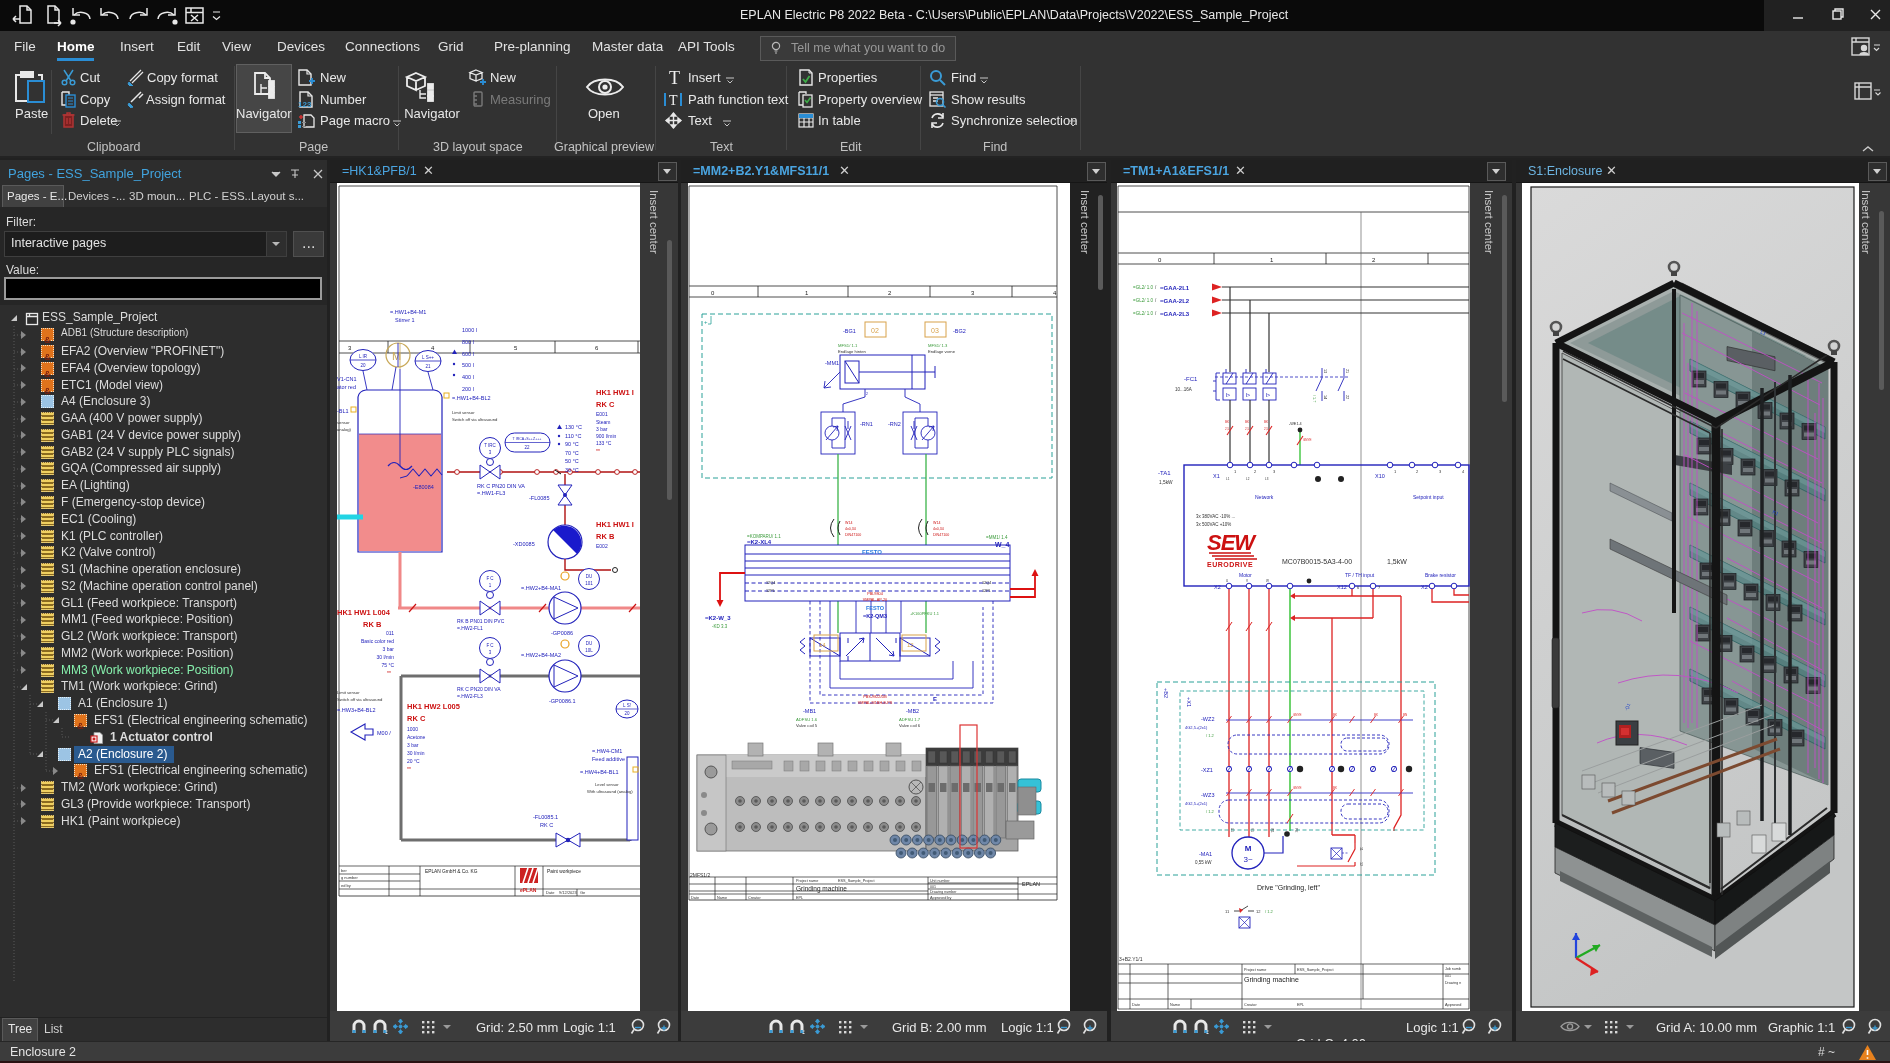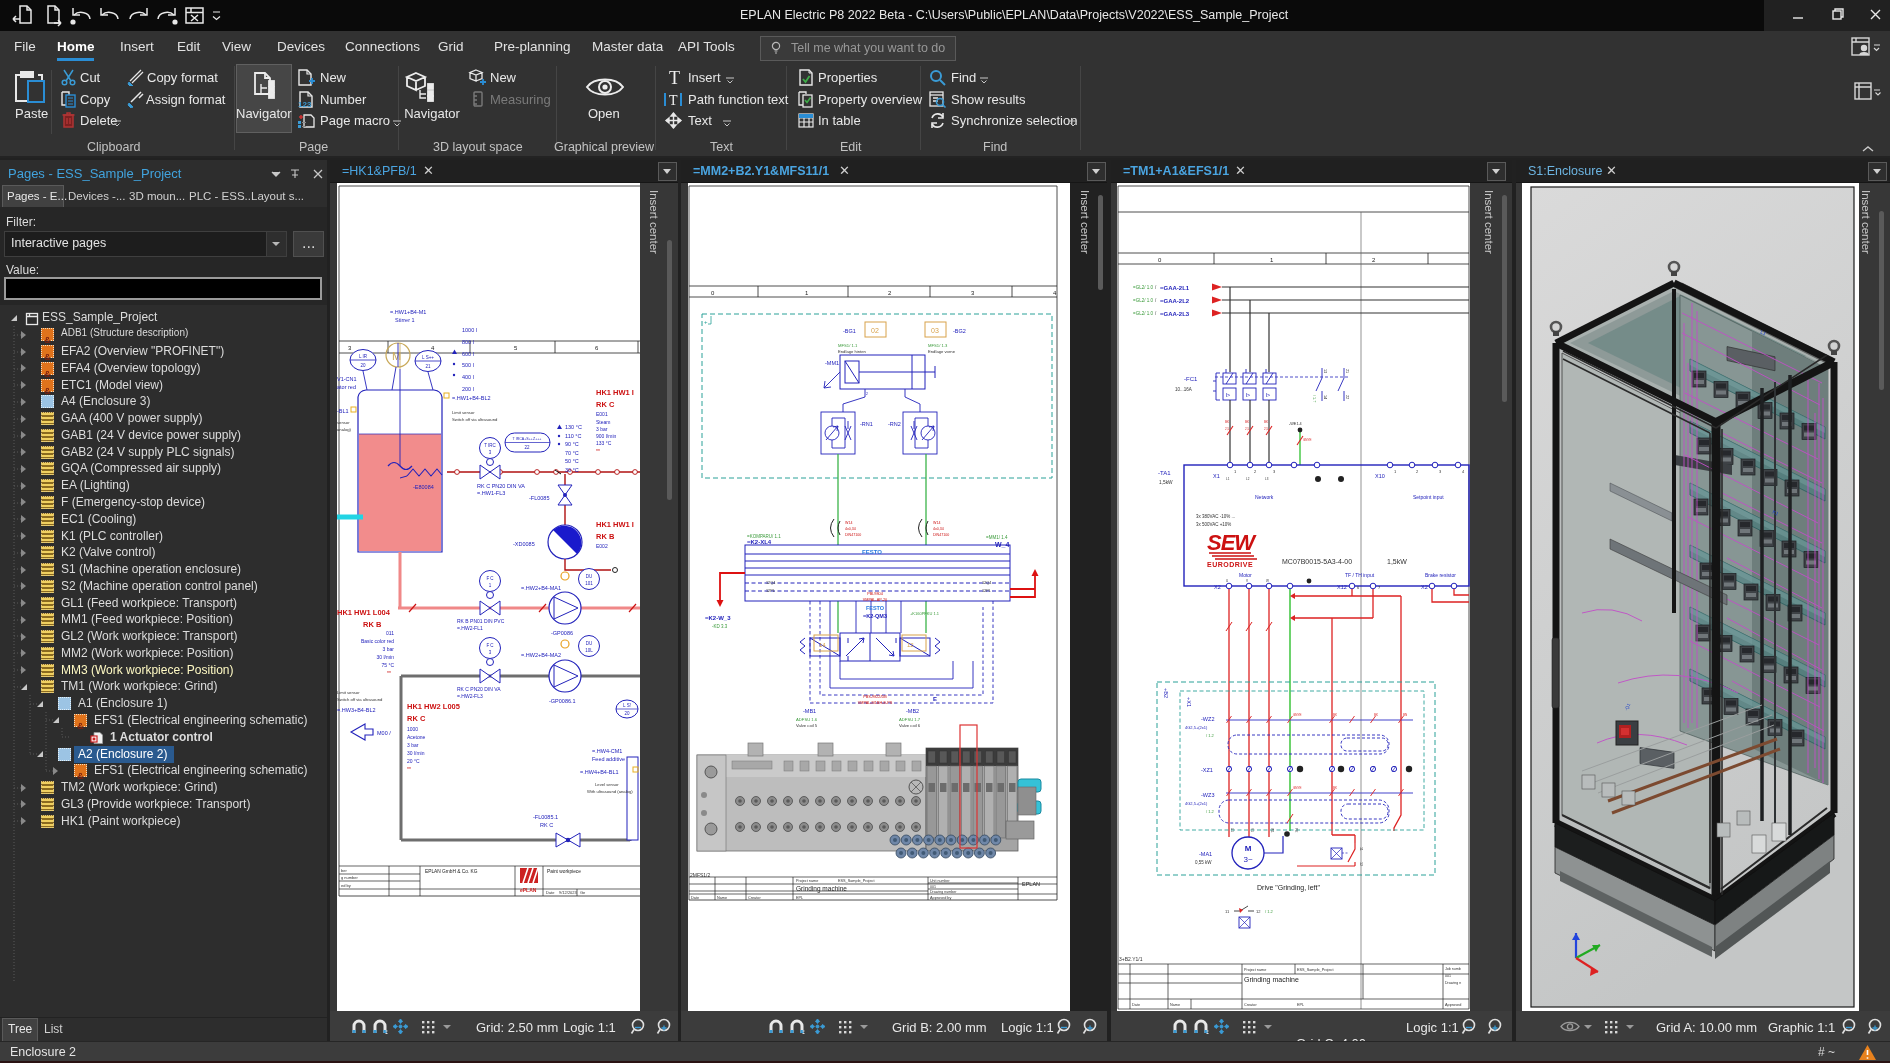--- a/index.html
+++ b/index.html
@@ -427,21 +427,21 @@
 <div class="ic icY" style="left:41px;top:453px"></div>
 <div class="tx" style="left:61px;top:452px;color:#dcdcdc;font-size:12px">MM1 (Feed workpiece: Position)</div>
 <div class="abs" style="left:21px;top:473px;width:0;height:0;border-left:5px solid #8a8a8a;border-top:4px solid transparent;border-bottom:4px solid transparent"></div>
 <div class="ic icY" style="left:41px;top:470px"></div>
 <div class="tx" style="left:61px;top:469px;color:#dcdcdc;font-size:12px">GL2 (Work workpiece: Transport)</div>
 <div class="abs" style="left:21px;top:489px;width:0;height:0;border-left:5px solid #8a8a8a;border-top:4px solid transparent;border-bottom:4px solid transparent"></div>
 <div class="ic icY" style="left:41px;top:487px"></div>
 <div class="tx" style="left:61px;top:486px;color:#dcdcdc;font-size:12px">MM2 (Work workpiece: Position)</div>
 <div class="abs" style="left:21px;top:506px;width:0;height:0;border-left:5px solid #8a8a8a;border-top:4px solid transparent;border-bottom:4px solid transparent"></div>
 <div class="ic icY" style="left:41px;top:504px"></div>
-<div class="tx" style="left:61px;top:503px;color:#fef9c3;font-size:12px">MM3 (Work workpiece: Position)</div>
+<div class="tx" style="left:61px;top:503px;color:#86efac;font-size:12px">MM3 (Work workpiece: Position)</div>
 <svg class="abs" style="left:19px;top:522px" width="10" height="10" viewBox="0 0 10 10">
         <path d="M8 2 v6 h-6 z" fill="#c8c8c8"></path>
       </svg>
 <div class="ic icY" style="left:41px;top:520px"></div>
 <div class="tx" style="left:61px;top:519px;color:#dcdcdc;font-size:12px">TM1 (Work workpiece: Grind)</div>
 <svg class="abs" style="left:35px;top:539px" width="10" height="10" viewBox="0 0 10 10">
         <path d="M8 2 v6 h-6 z" fill="#c8c8c8"></path>
       </svg>
 <div class="ic icB" style="left:58px;top:537px"></div>
 <div class="tx" style="left:78px;top:536px;color:#dcdcdc;font-size:12px">A1 (Enclosure 1)</div>

